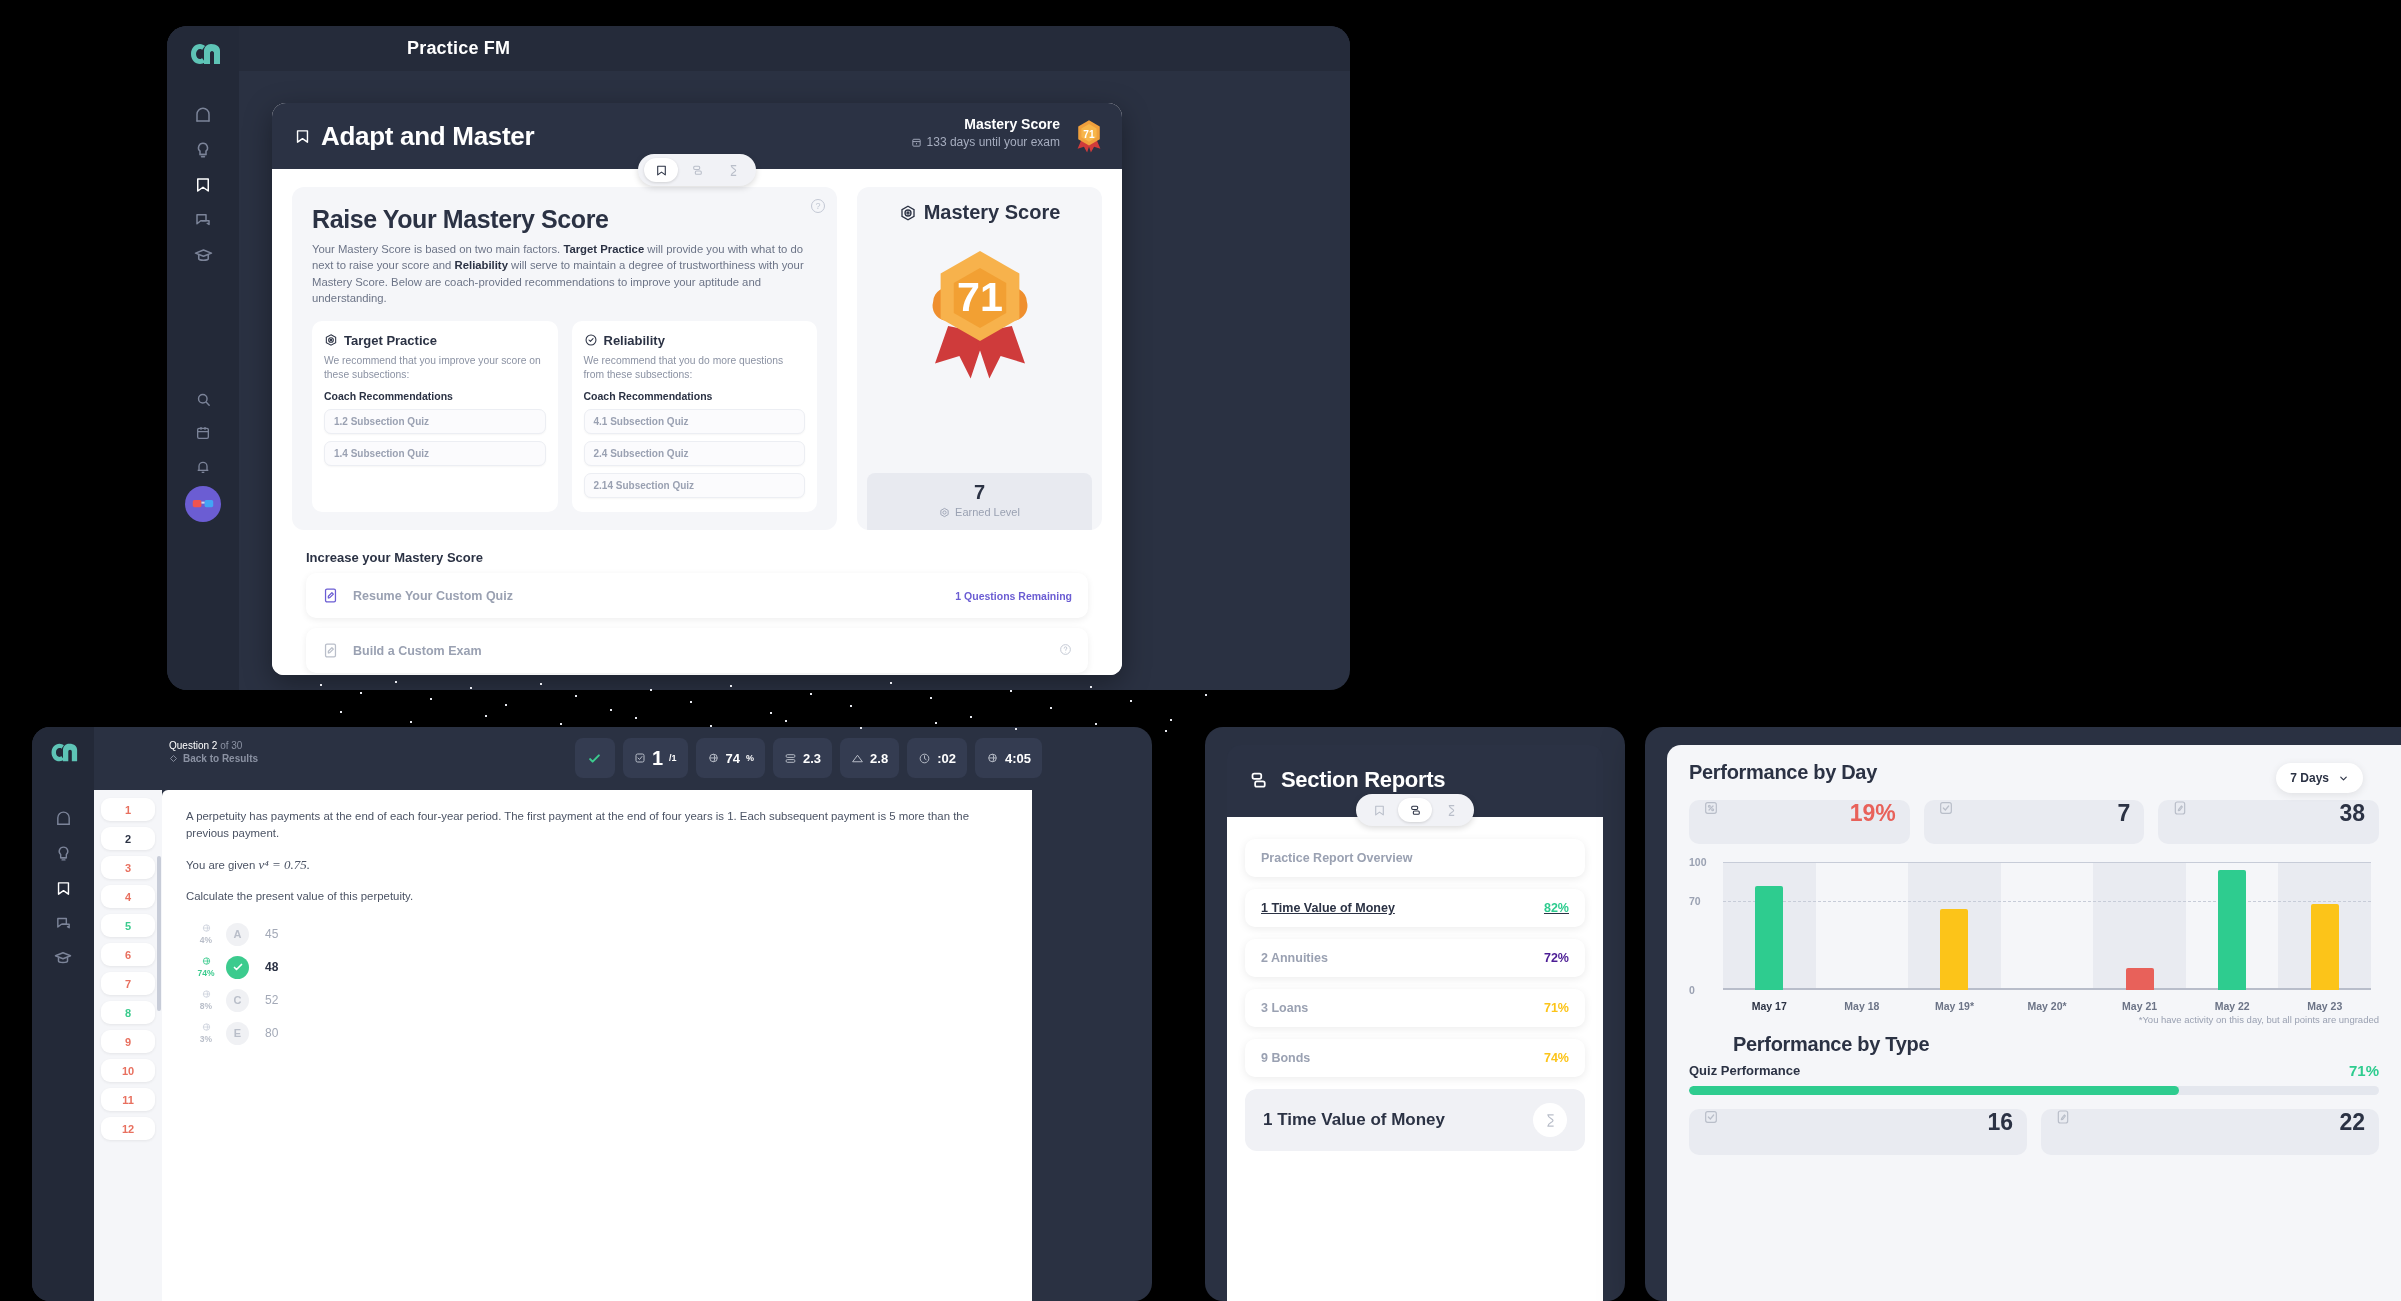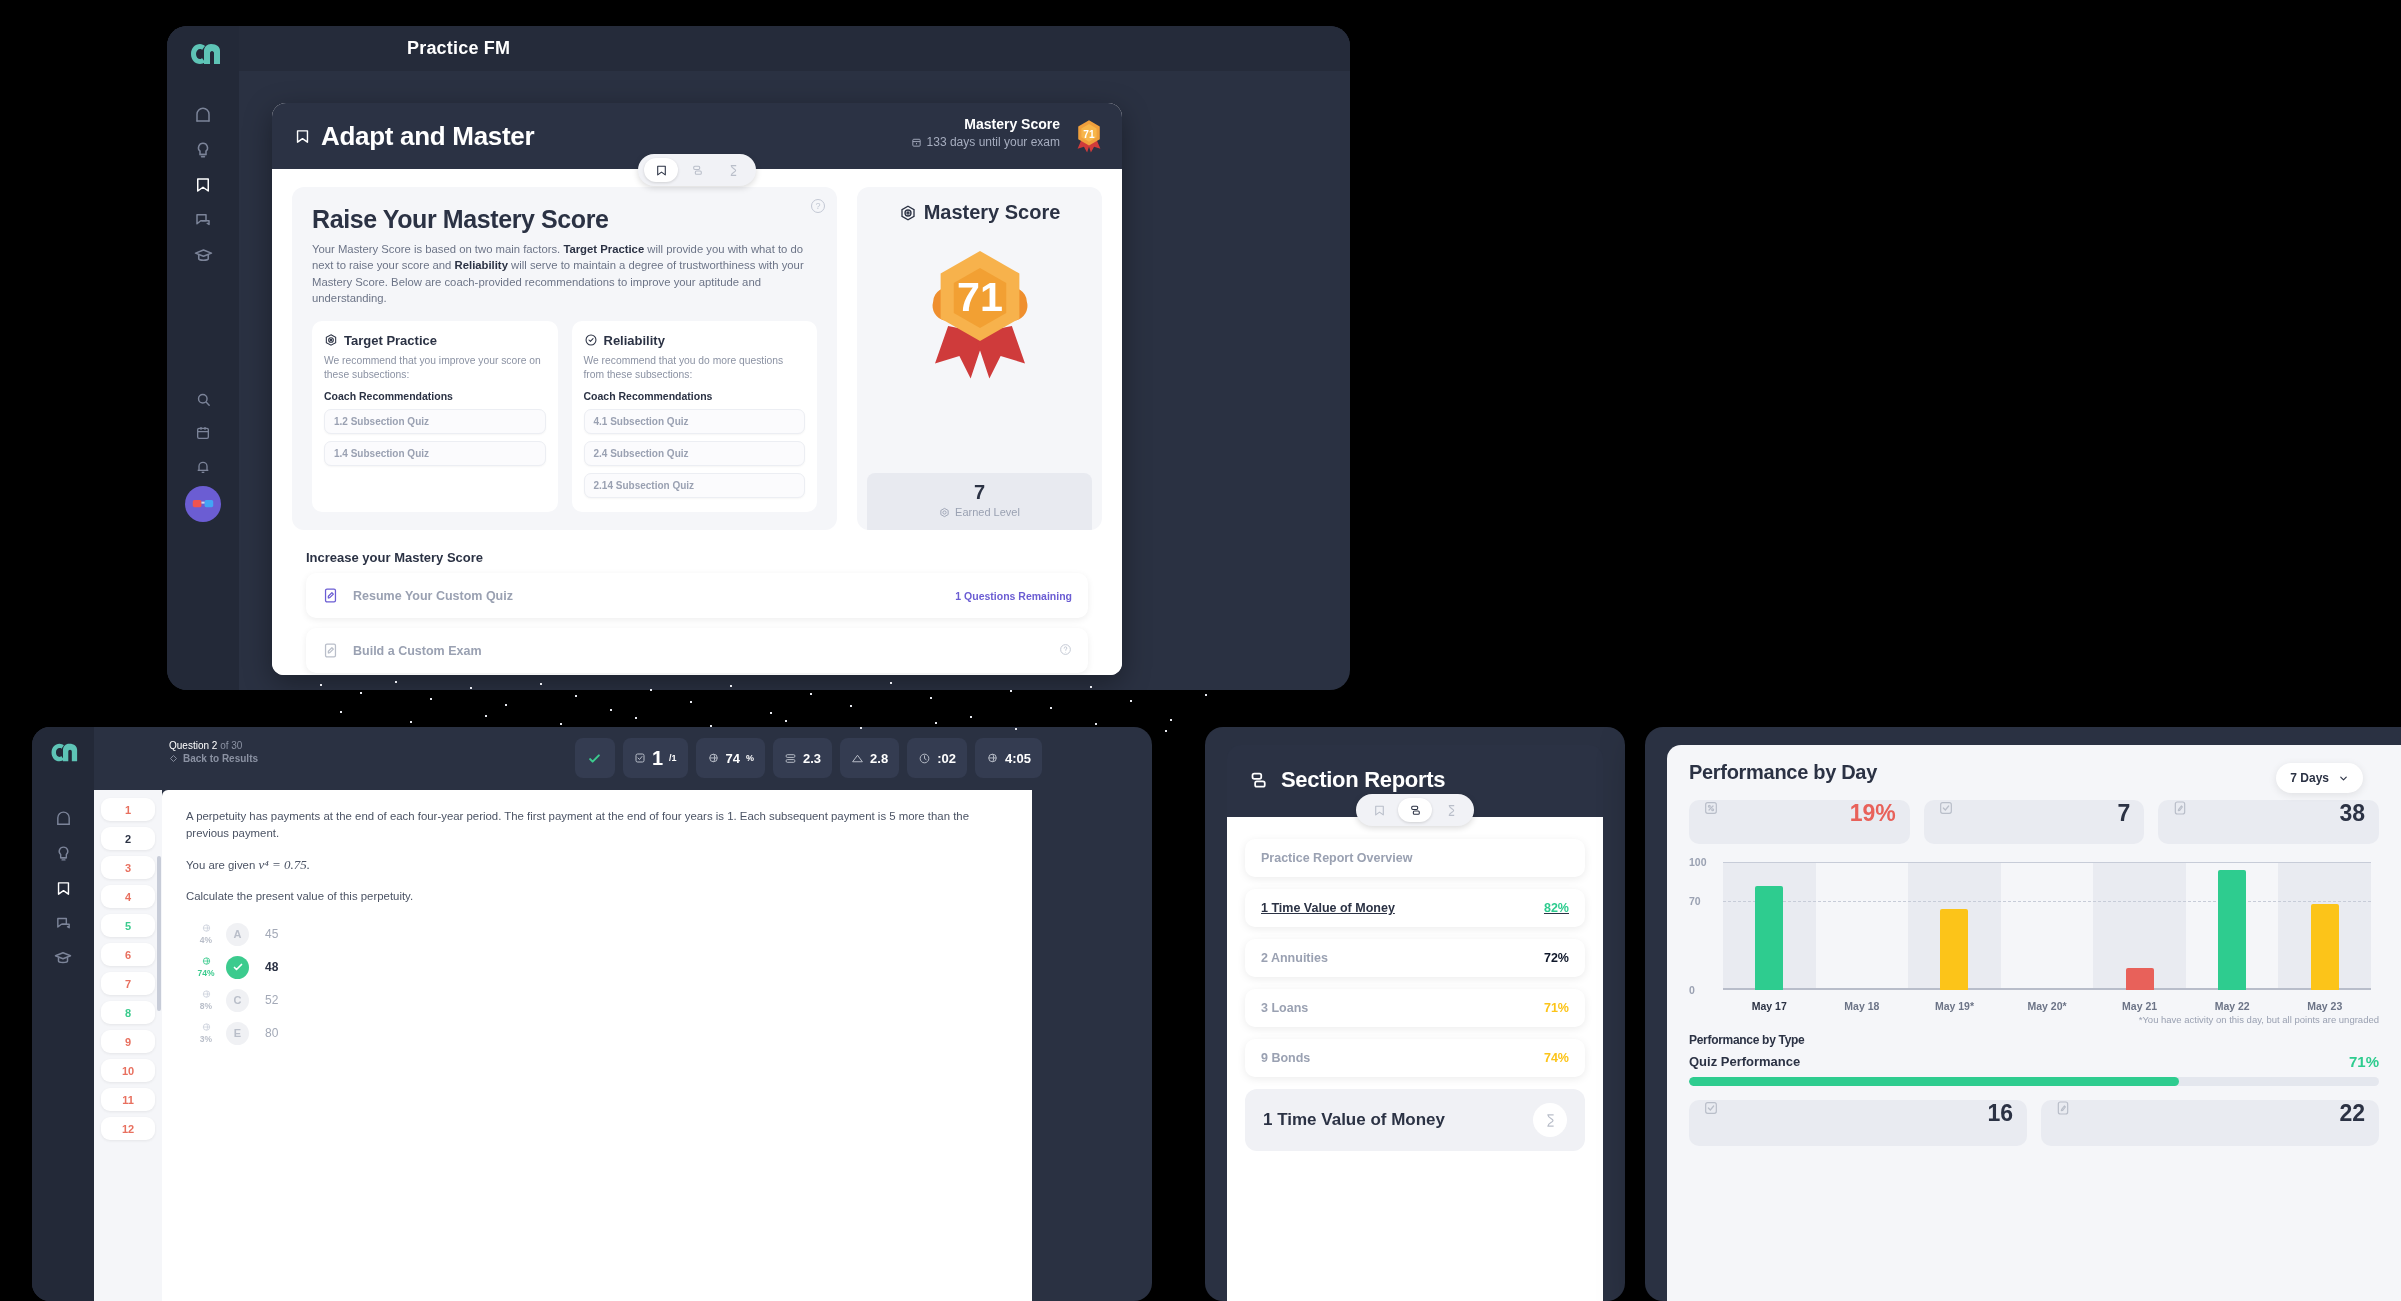--- a/index.html
+++ b/index.html
@@ -274,21 +274,21 @@
   .band.alt { background: #e9ebf1; }
   .bars { position: absolute; inset: 0; display: flex; align-items: flex-end; }
   .barcell { flex: 1; display: flex; justify-content: center; align-items: flex-end; height: 100%; }
   .bar { width: 28px; border-radius: 2px 2px 0 0; }
   .xlabs {
     position: absolute; left: 34px; right: 8px; bottom: 0; display: flex;
   }
   .xlab { flex: 1; text-align: center; font-size: 10.5px; color: #6c7487; font-weight: bold; }
   .xlab.cur { color: #2b3244; }
   .footnote { text-align: right; font-size: 9.5px; color: #9aa1b2; margin-top: 2px; }
-  .perf-title2 { font-size: 12px; font-weight: bold; color: #2b3244; margin-top: 8px; letter-spacing: -.3px; }
+  .perf-title2 { font-size: 20px; font-weight: bold; color: #2b3244; margin-top: 8px; letter-spacing: -.3px; margin-left: 44px; }
   .qp-row { display: flex; align-items: center; margin-top: 6px; }
   .qp-row .l { font-size: 13px; font-weight: bold; color: #2b3244; }
   .qp-row .r { margin-left: auto; font-size: 15px; font-weight: bold; }
   .pbar { height: 9px; background: #e4e7ee; border-radius: 5px; margin-top: 7px; overflow: hidden; }
   .pbar > div { height: 100%; border-radius: 5px; }
 
   
   .noise { position: absolute; pointer-events: none; }
 </style>
 </head>
@@ -748,21 +748,21 @@
       <div id="reports-body">
         <div class="rep-row">
           <span class="nm">Practice Report Overview</span>
         </div>
         <div class="rep-row sel">
           <span class="nm">1 Time Value of Money</span>
           <span class="pv" style="color:#2ecc8f; text-decoration:none">82%</span>
         </div>
         <div class="rep-row">
           <span class="nm">2 Annuities</span>
-          <span class="pv" style="color:#0f172a">72%</span>
+          <span class="pv" style="color:#4c1d95">72%</span>
         </div>
         <div class="rep-row">
           <span class="nm">3 Loans</span>
           <span class="pv" style="color:#fcc419">71%</span>
         </div>
         <div class="rep-row">
           <span class="nm">9 Bonds</span>
           <span class="pv" style="color:#fcc419">74%</span>
         </div>
 

